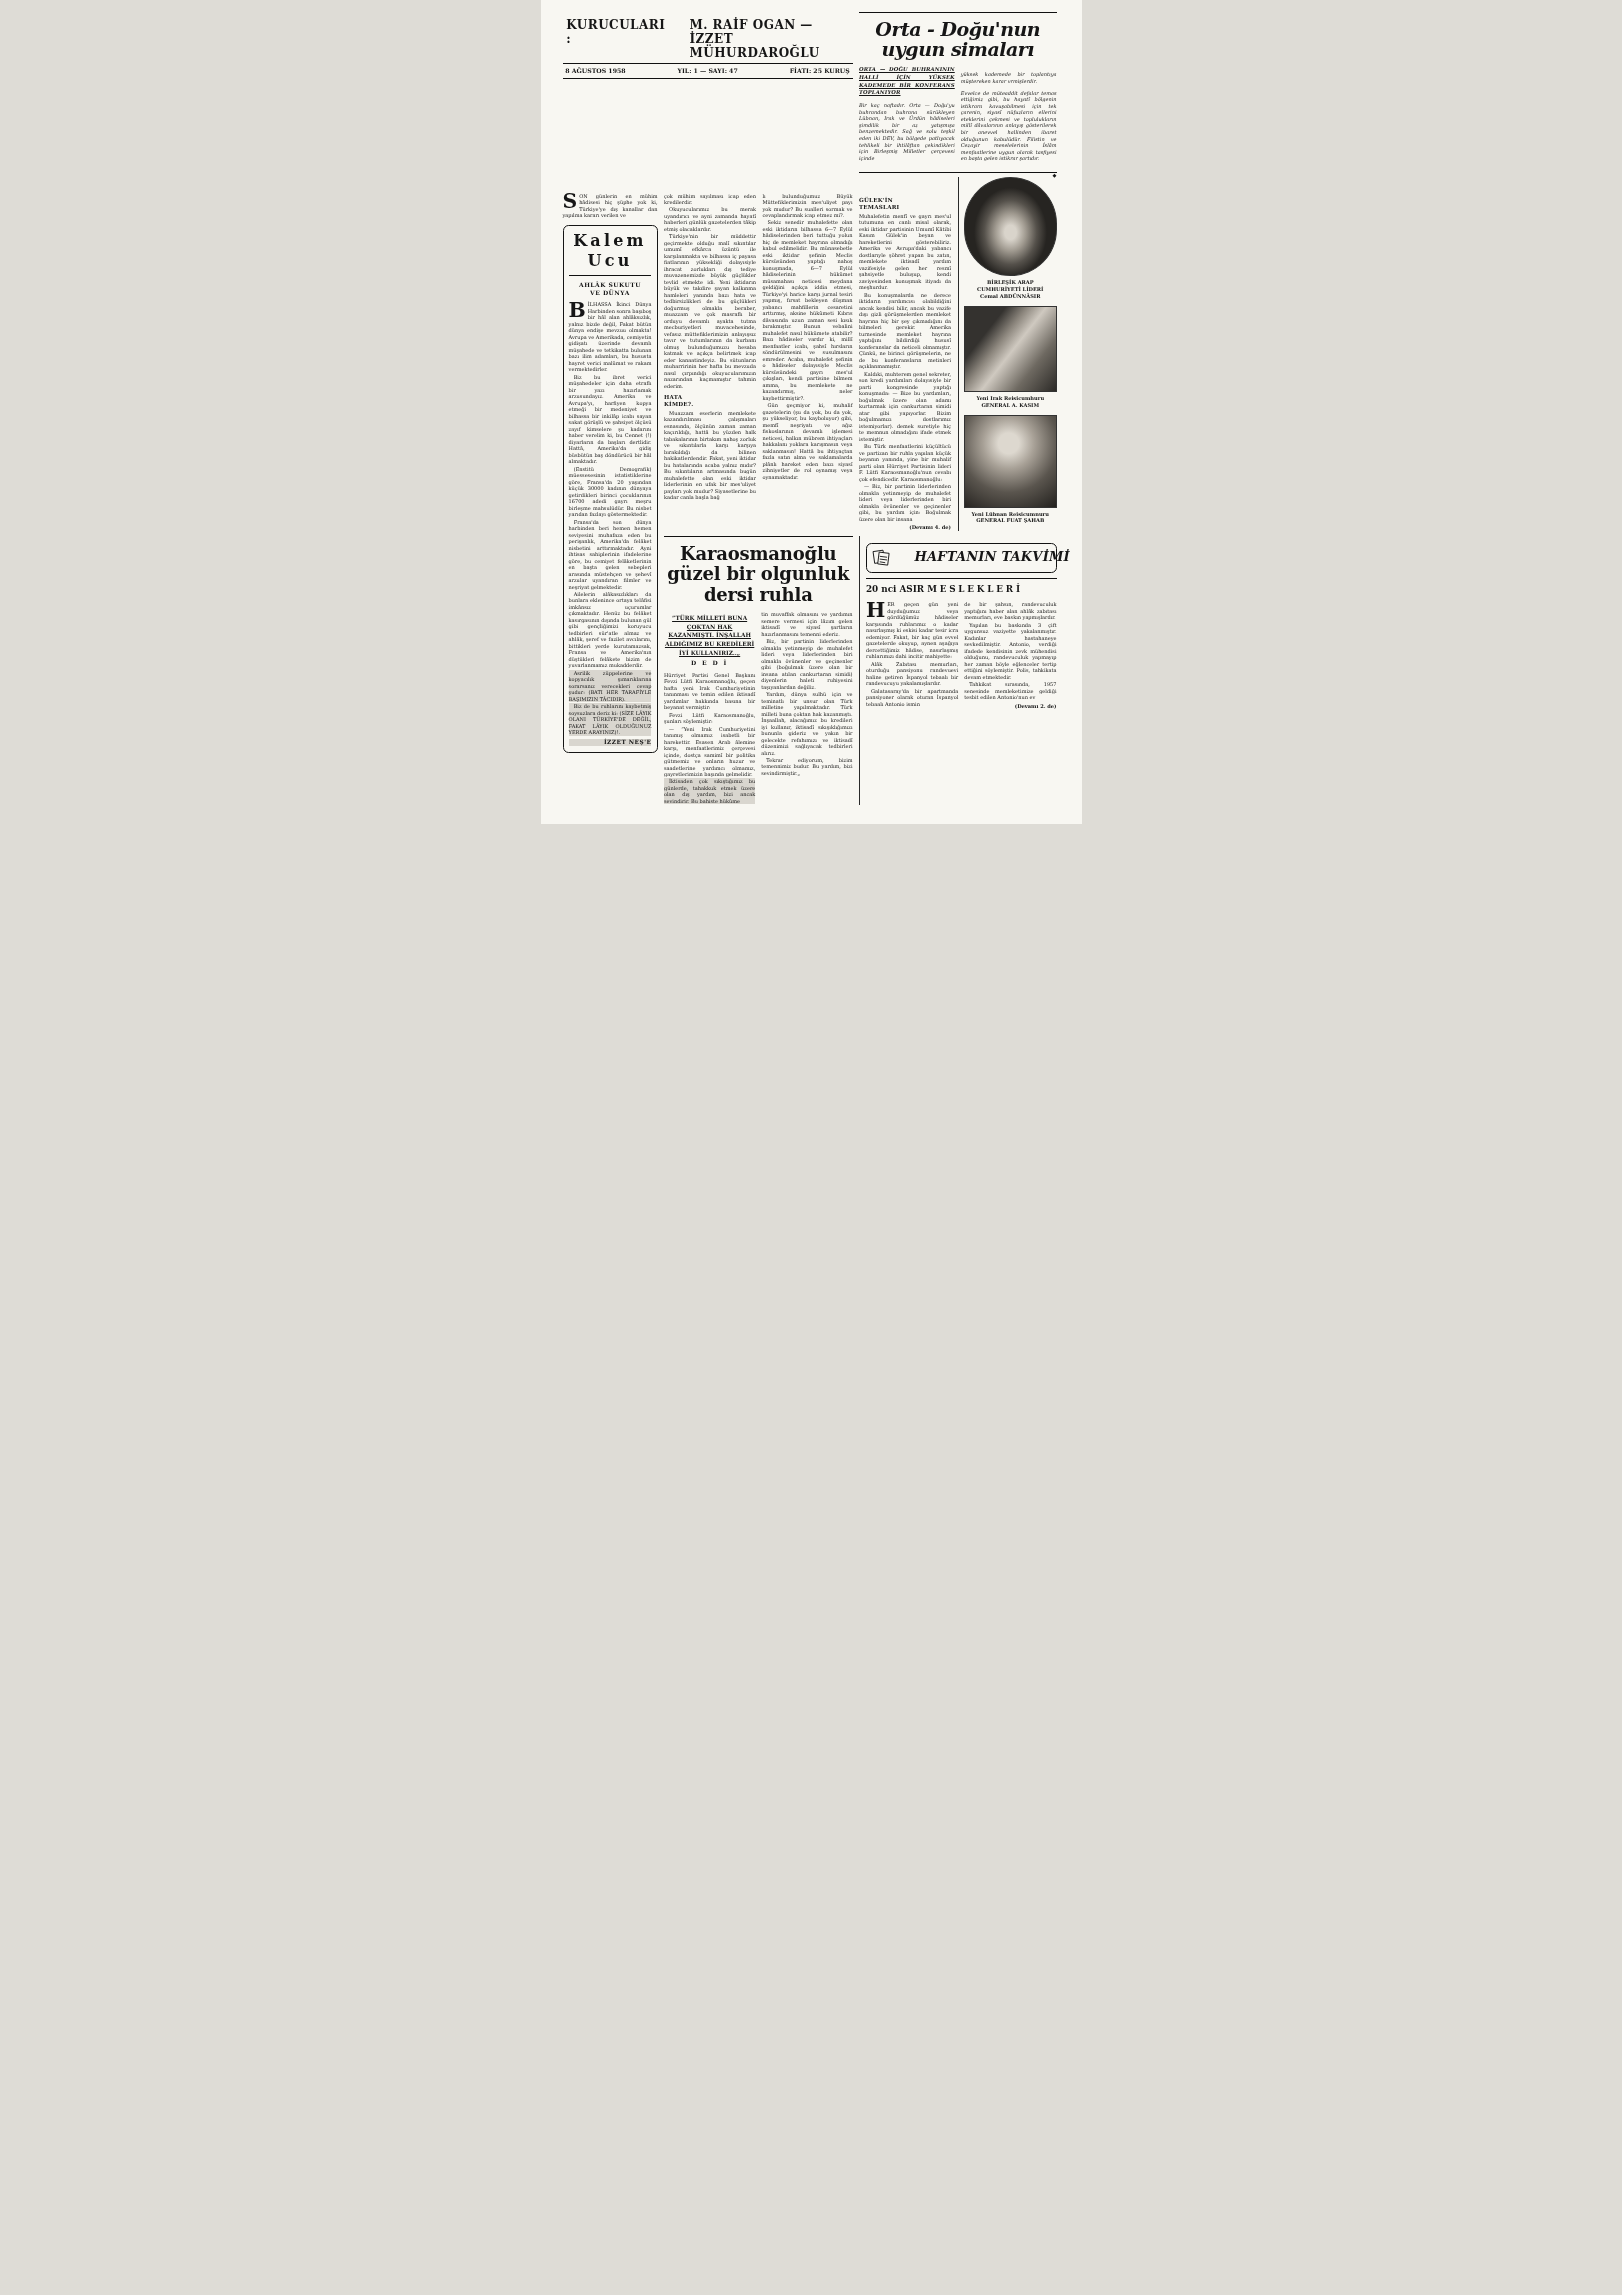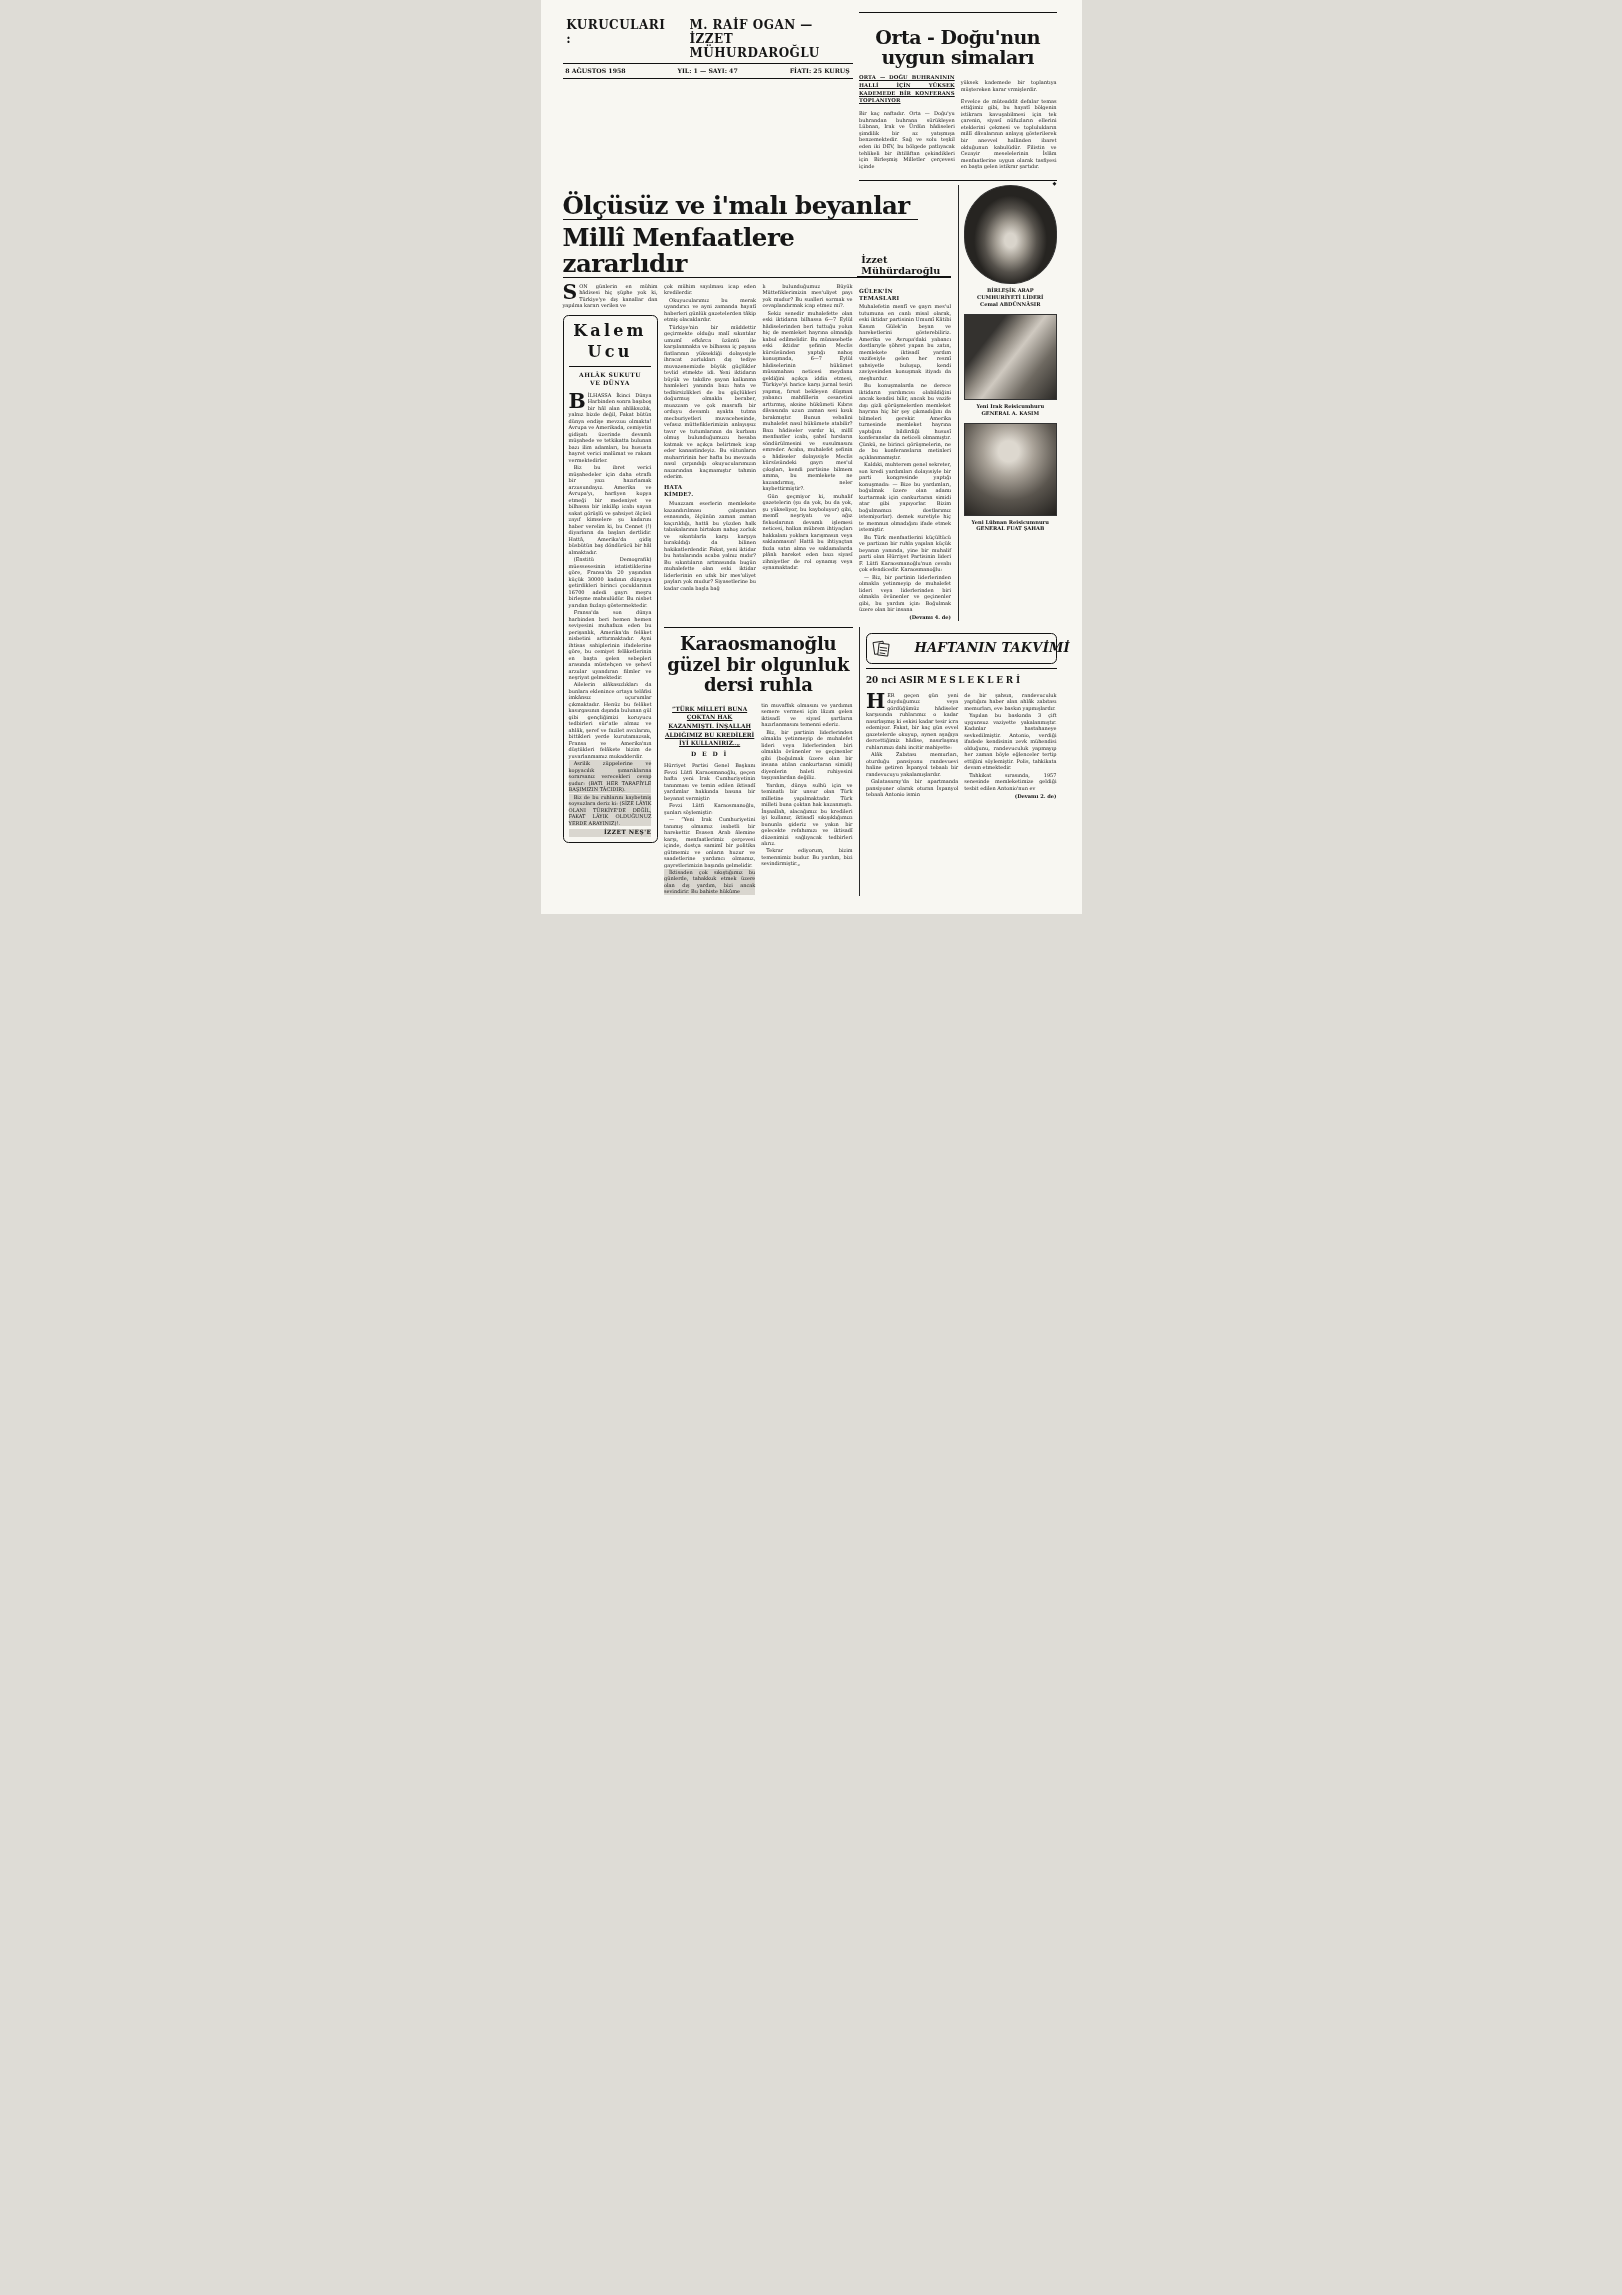--- a/index.html
+++ b/index.html
@@ -3,21 +3,21 @@
 <meta charset="utf-8">
 <style>
   html,body{margin:0;padding:0;background:#dedcd6;}
   .page{position:relative;width:541px;min-height:765px;margin:0 auto;background:#f8f7f2;
         box-sizing:border-box;padding:12px 22px 18.5px;color:#161616;
         font-family:"DejaVu Serif","Liberation Serif",serif;}
   .grid{display:grid;grid-template-columns:95px 92px 90px 92px 99px;column-gap:6.5px;
         grid-template-rows:auto auto auto auto;}
   
   .header-left{grid-column:1/4;grid-row:1;}
-  .header-right{grid-column:4/6;grid-row:1;border-top:1.4px solid #111;padding-top:11px;}
+  .header-right{grid-column:4/6;grid-row:1;border-top:1.4px solid #111;padding-top:3px;font-style:italic;}
   .masthead-box{background:
       radial-gradient(circle at 0.9px 0.9px, rgba(15,15,15,.85) 0.5px, transparent 0.7px),
       linear-gradient(#8a8680 0 62%, #1c1b19 62% 100%);
       background-size:1.9px 1.9px,100% 100%;
       border:0.5px solid #222; padding:15.7px 4.6px 6.5px; text-align:center;}
   .masthead-title{font-size:34px;font-weight:bold;color:#f6f4ee;letter-spacing:1.4px;
       line-height:1; text-shadow:0 0 0.9px #00000066, 0.9px 0.9px 0 #00000044;
       font-family:"DejaVu Serif","Liberation Serif",serif;}
   .slogans{display:flex;justify-content:space-between;gap:3.7px;margin-top:21px;
       color:#f1efe8;font-weight:bold;font-size:6.7px;padding:0 1.9px 0.9px;}
@@ -121,27 +121,20 @@
         <div class="od-col">
           <p class="noind">yüksek kademede bir toplantıya müştereken karar vrmişlerdir.</p>
           <p>Evvelce de müteaddit defalar temas ettiğimiz gibi, bu hayatî bölgenin istikrara kavuşabilmesi için tek çarenin, siyasî nüfuzların ellerini eteklerini çekmesi ve toplulukların millî dâvalarının anlayış gösterilerek bir anevvel hallinden ibaret olduğunun kabulüdür. Filistin ve Cezayir meselelerinin İslâm menfaatlerine uygun olarak tasfiyesi en başta gelen istikrar şartıdır.</p>
         </div>
       </div>
       <div class="od-end">
         <span>◆</span>
       </div>
     </div>
 
-    <div class="headline-block">
-      <div><span class="hl-line">Ölçüsüz ve i'malı beyanlar</span></div>
-      <div class="hl-row2">
-        <span class="hl-line">Millî Menfaatlere zararlıdır</span>
-        <span class="byline">İzzet Mühürdaroğlu</span>
-      </div>
-    </div>
 
     <div class="col1 bodycol">
       <p class="noind"><span class="dropcap">S</span><span>ON günlerin en mühim hâdisesi hiç şüphe yok ki, Türkiye'ye dış kanallar dan yapılma kararı verilen ve</span></p>
 
       <div class="kalem-box">
         <div class="kalem-title">Kalem Ucu</div>
         <div class="kalem-rule"></div>
         <div class="kalem-sub">
           <div>AHLÂK SUKUTU</div>
           <div>VE DÜNYA</div>

